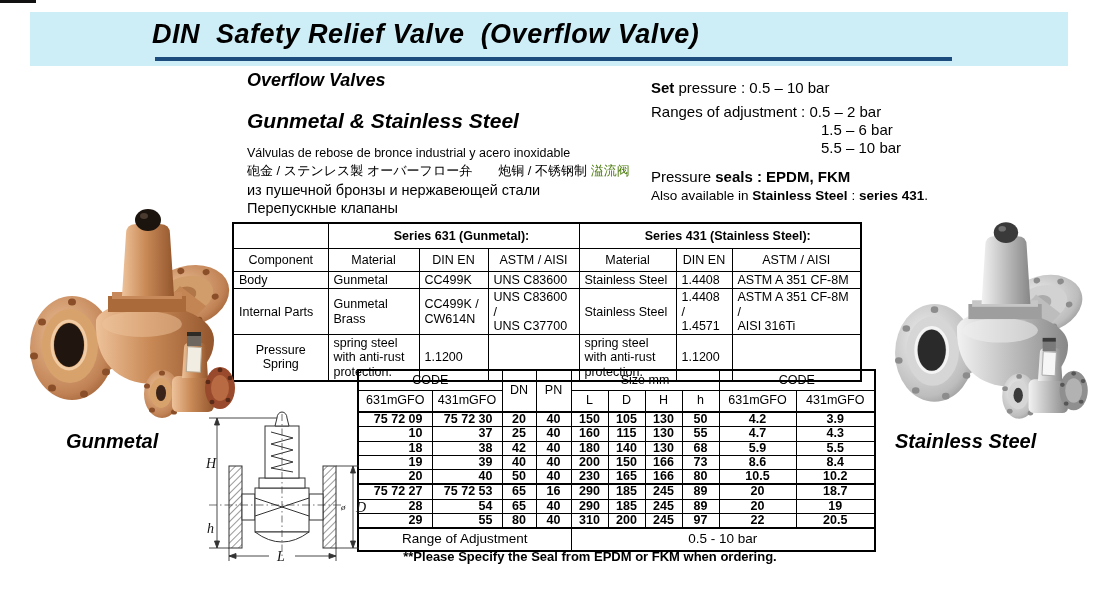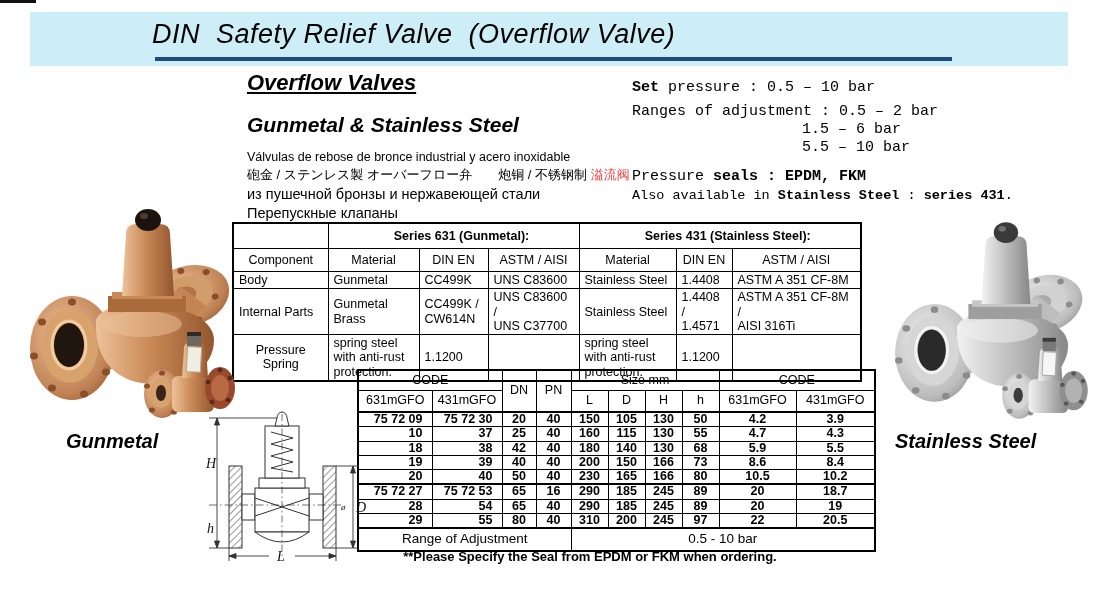--- a/index.html
+++ b/index.html
@@ -6,36 +6,36 @@
   body{
     width:1120px;height:592px;position:relative;background:#ffffff;
     font-family:"Liberation Sans",sans-serif;color:#000;overflow:hidden;
   }
   .abs{position:absolute;}
   .bi{font-weight:bold;font-style:italic;}
 
   
   #corner-tick{left:0;top:0;width:36px;height:3px;background:#111;}
   #title-band{left:30px;top:12px;width:1038px;height:54px;background:#cdeef6;}
-  #page-title{left:152px;top:19px;font-size:27px;font-weight:normal;font-style:italic;
+  #page-title{left:152px;top:19px;font-size:27px;font-weight:bold;font-style:italic;
     letter-spacing:0.5px;white-space:pre;}
   #title-underline{left:155px;top:57px;width:797px;height:4px;background:#1c4b7d;}
 
   
   #intro{left:247px;top:70px;width:420px;}
-  #intro .h1{font-size:22px;line-height:1.15;text-decoration:underline;}
+  #intro .h1{font-size:18px;line-height:1.15;}
   #intro .h2{font-size:21px;margin-top:18px;}
   #intro .es{font-size:12.5px;margin-top:13px;}
   #intro .jp{font-size:13px;margin-top:2px;}
   #intro .jp .cn{margin-left:26px;}
-  #intro .jp .green{color:#ef4444;}
+  #intro .jp .green{color:#4d7c0f;}
   #intro .ru{font-size:14.5px;margin-top:3px;line-height:1.08;}
 
   
-  #specs{left:632px;top:79px;width:330px;font-size:15px;font-family:Liberation Mono, monospace;}
+  #specs{left:651px;top:79px;width:330px;font-size:15px;}
   #specs div{white-space:pre;}
   #specs .ind{padding-left:170px;margin-top:1px;}
   #specs .mt{margin-top:7px;}
   #specs .seals{margin-top:12px;}
   #specs .also{margin-top:3px;font-size:13.5px;}
   #specs b{font-weight:bold;}
 
   
   #mat-table{left:232px;top:222px;}
   table.mat{border-collapse:collapse;table-layout:fixed;font-size:12.5px;border:2px solid #000;}

